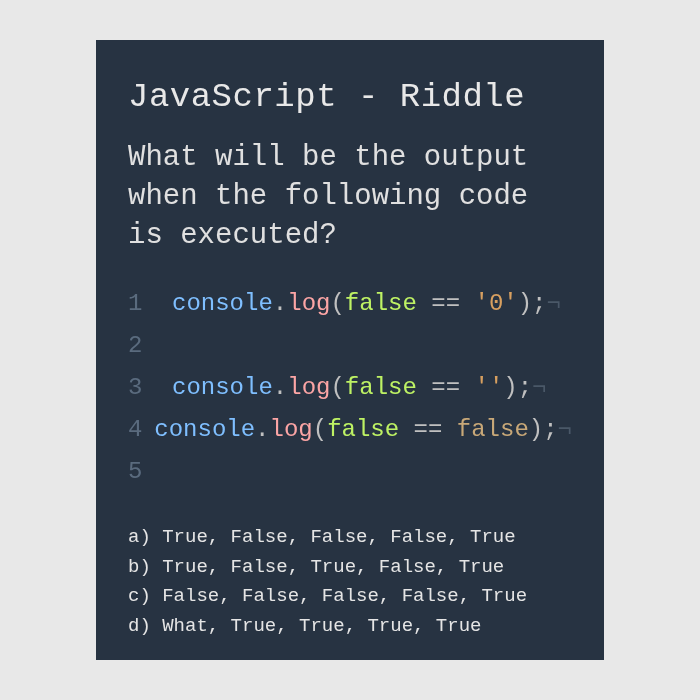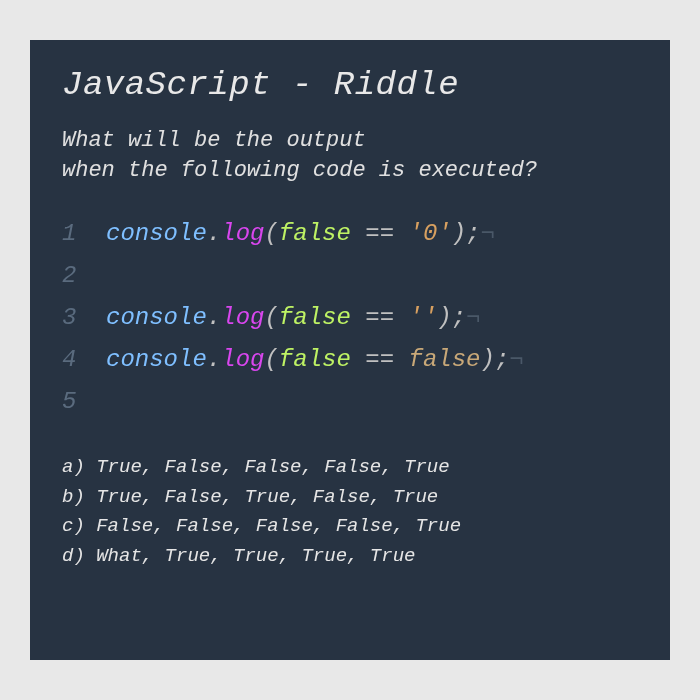--- a/index.html
+++ b/index.html
@@ -10,26 +10,25 @@
     body {
       width: 700px;
       height: 700px;
       background: #e8e8e8;
       display: flex;
       align-items: center;
       justify-content: center;
       font-family: 'Courier New', Courier, monospace;
     }
     .card {
-      width: 640px;
+      width: 508px;
       height: 620px;
       background: #273342;
-      padding: 26px 32px;
+      padding: 38px 32px;
       color: #ddd;
-      font-style: italic;
     }
     .header {
       display: flex;
       align-items: center;
       justify-content: space-between;
       margin-bottom: 22px;
     }
     .title {
       font-size: 34px;
       color: #e8e8e8;
@@ -43,21 +42,21 @@
       color: #222;
       font-weight: bold;
       font-size: 30px;
       display: flex;
       align-items: flex-end;
       justify-content: flex-end;
       padding: 4px 6px;
       font-family: Arial, sans-serif;
     }
     .question {
-      font-size: 22px;
+      font-size: 29px;
       line-height: 1.35;
       margin-bottom: 28px;
       color: #e0e0e0;
     }
     .code-block {
       margin-bottom: 30px;
     }
     .code-line {
       display: flex;
       align-items: baseline;
@@ -66,21 +65,21 @@
     }
     .line-num {
       width: 44px;
       color: #5a6b7e;
       text-align: left;
     }
     .code-content {
       white-space: pre;
     }
     .tok-obj { color: #7fbfff; text-align: right; }
-    .tok-method { color: #d946ef; }
+    .tok-method { color: #fca5a5; }
     .tok-punct { color: #c0c0c0; }
     .tok-bool { color: #bef264; }
     .tok-null { color: #c8a878; }
     .tok-op { color: #c0c0c0; }
     .tok-str { color: #d8a060; }
     .tok-num { color: #d8a060; }
     .tok-eol { color: #4a5868; }
     .answers {
       font-size: 19px;
       line-height: 1.55;

